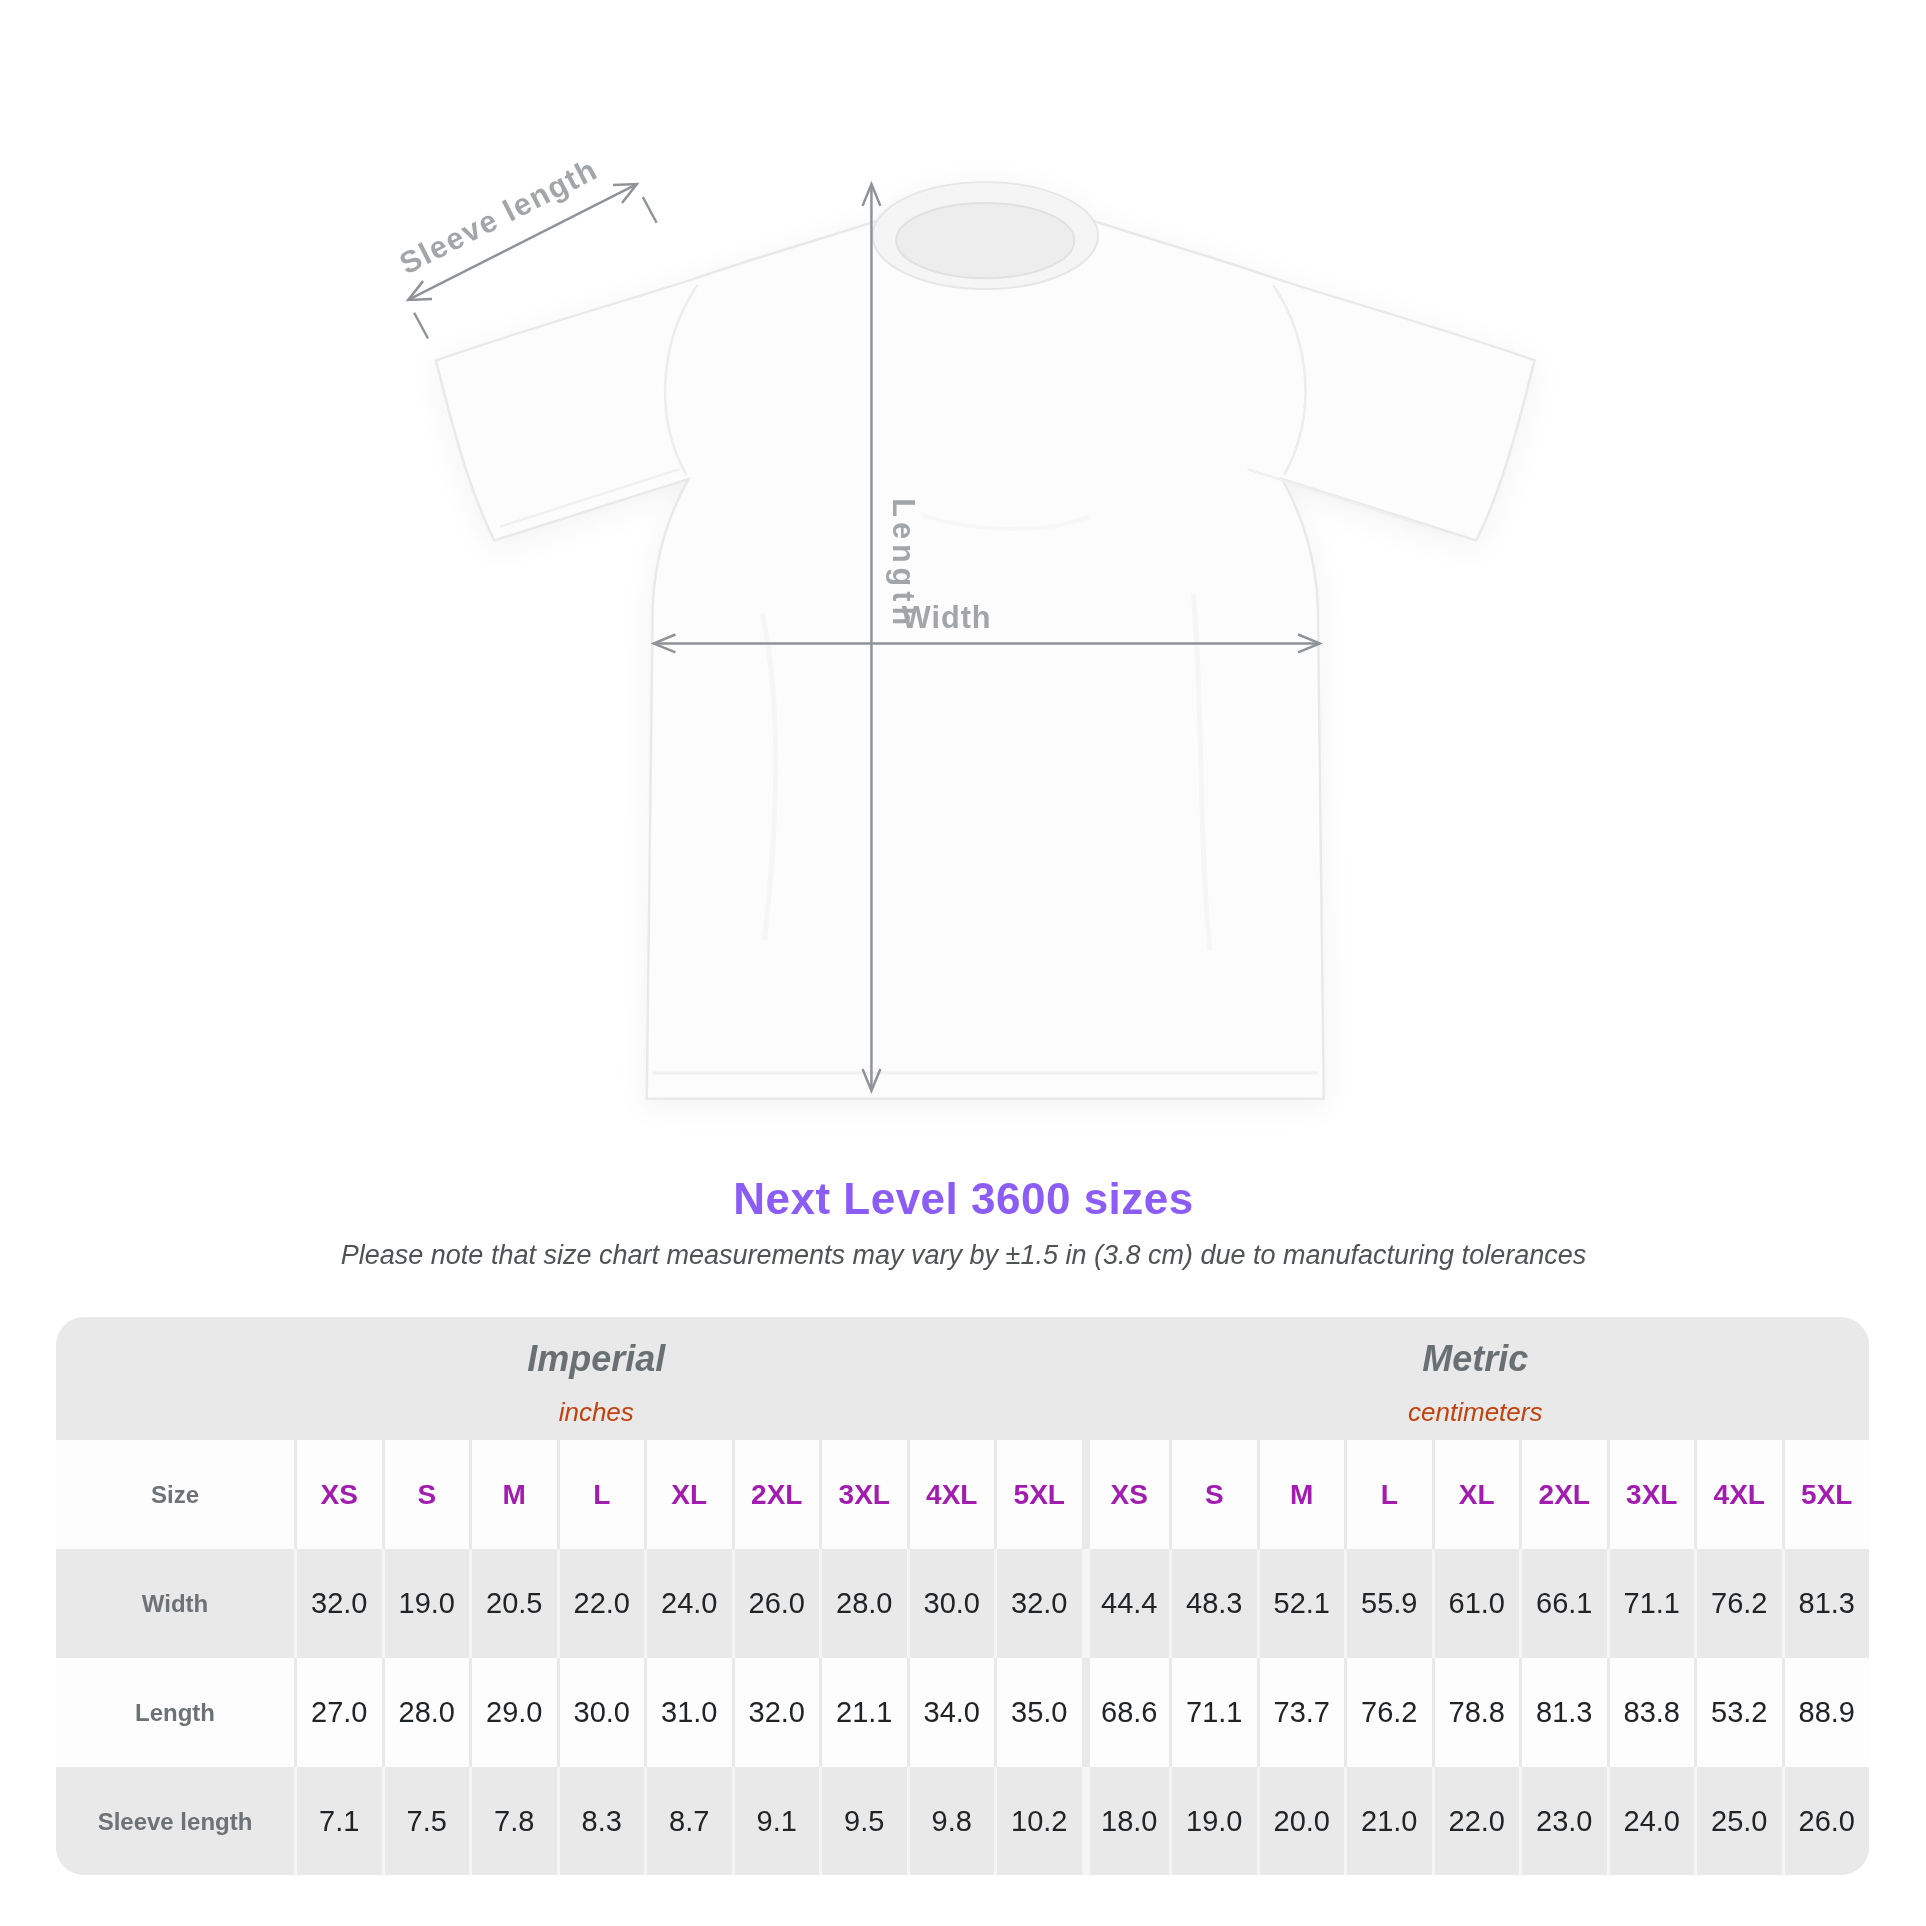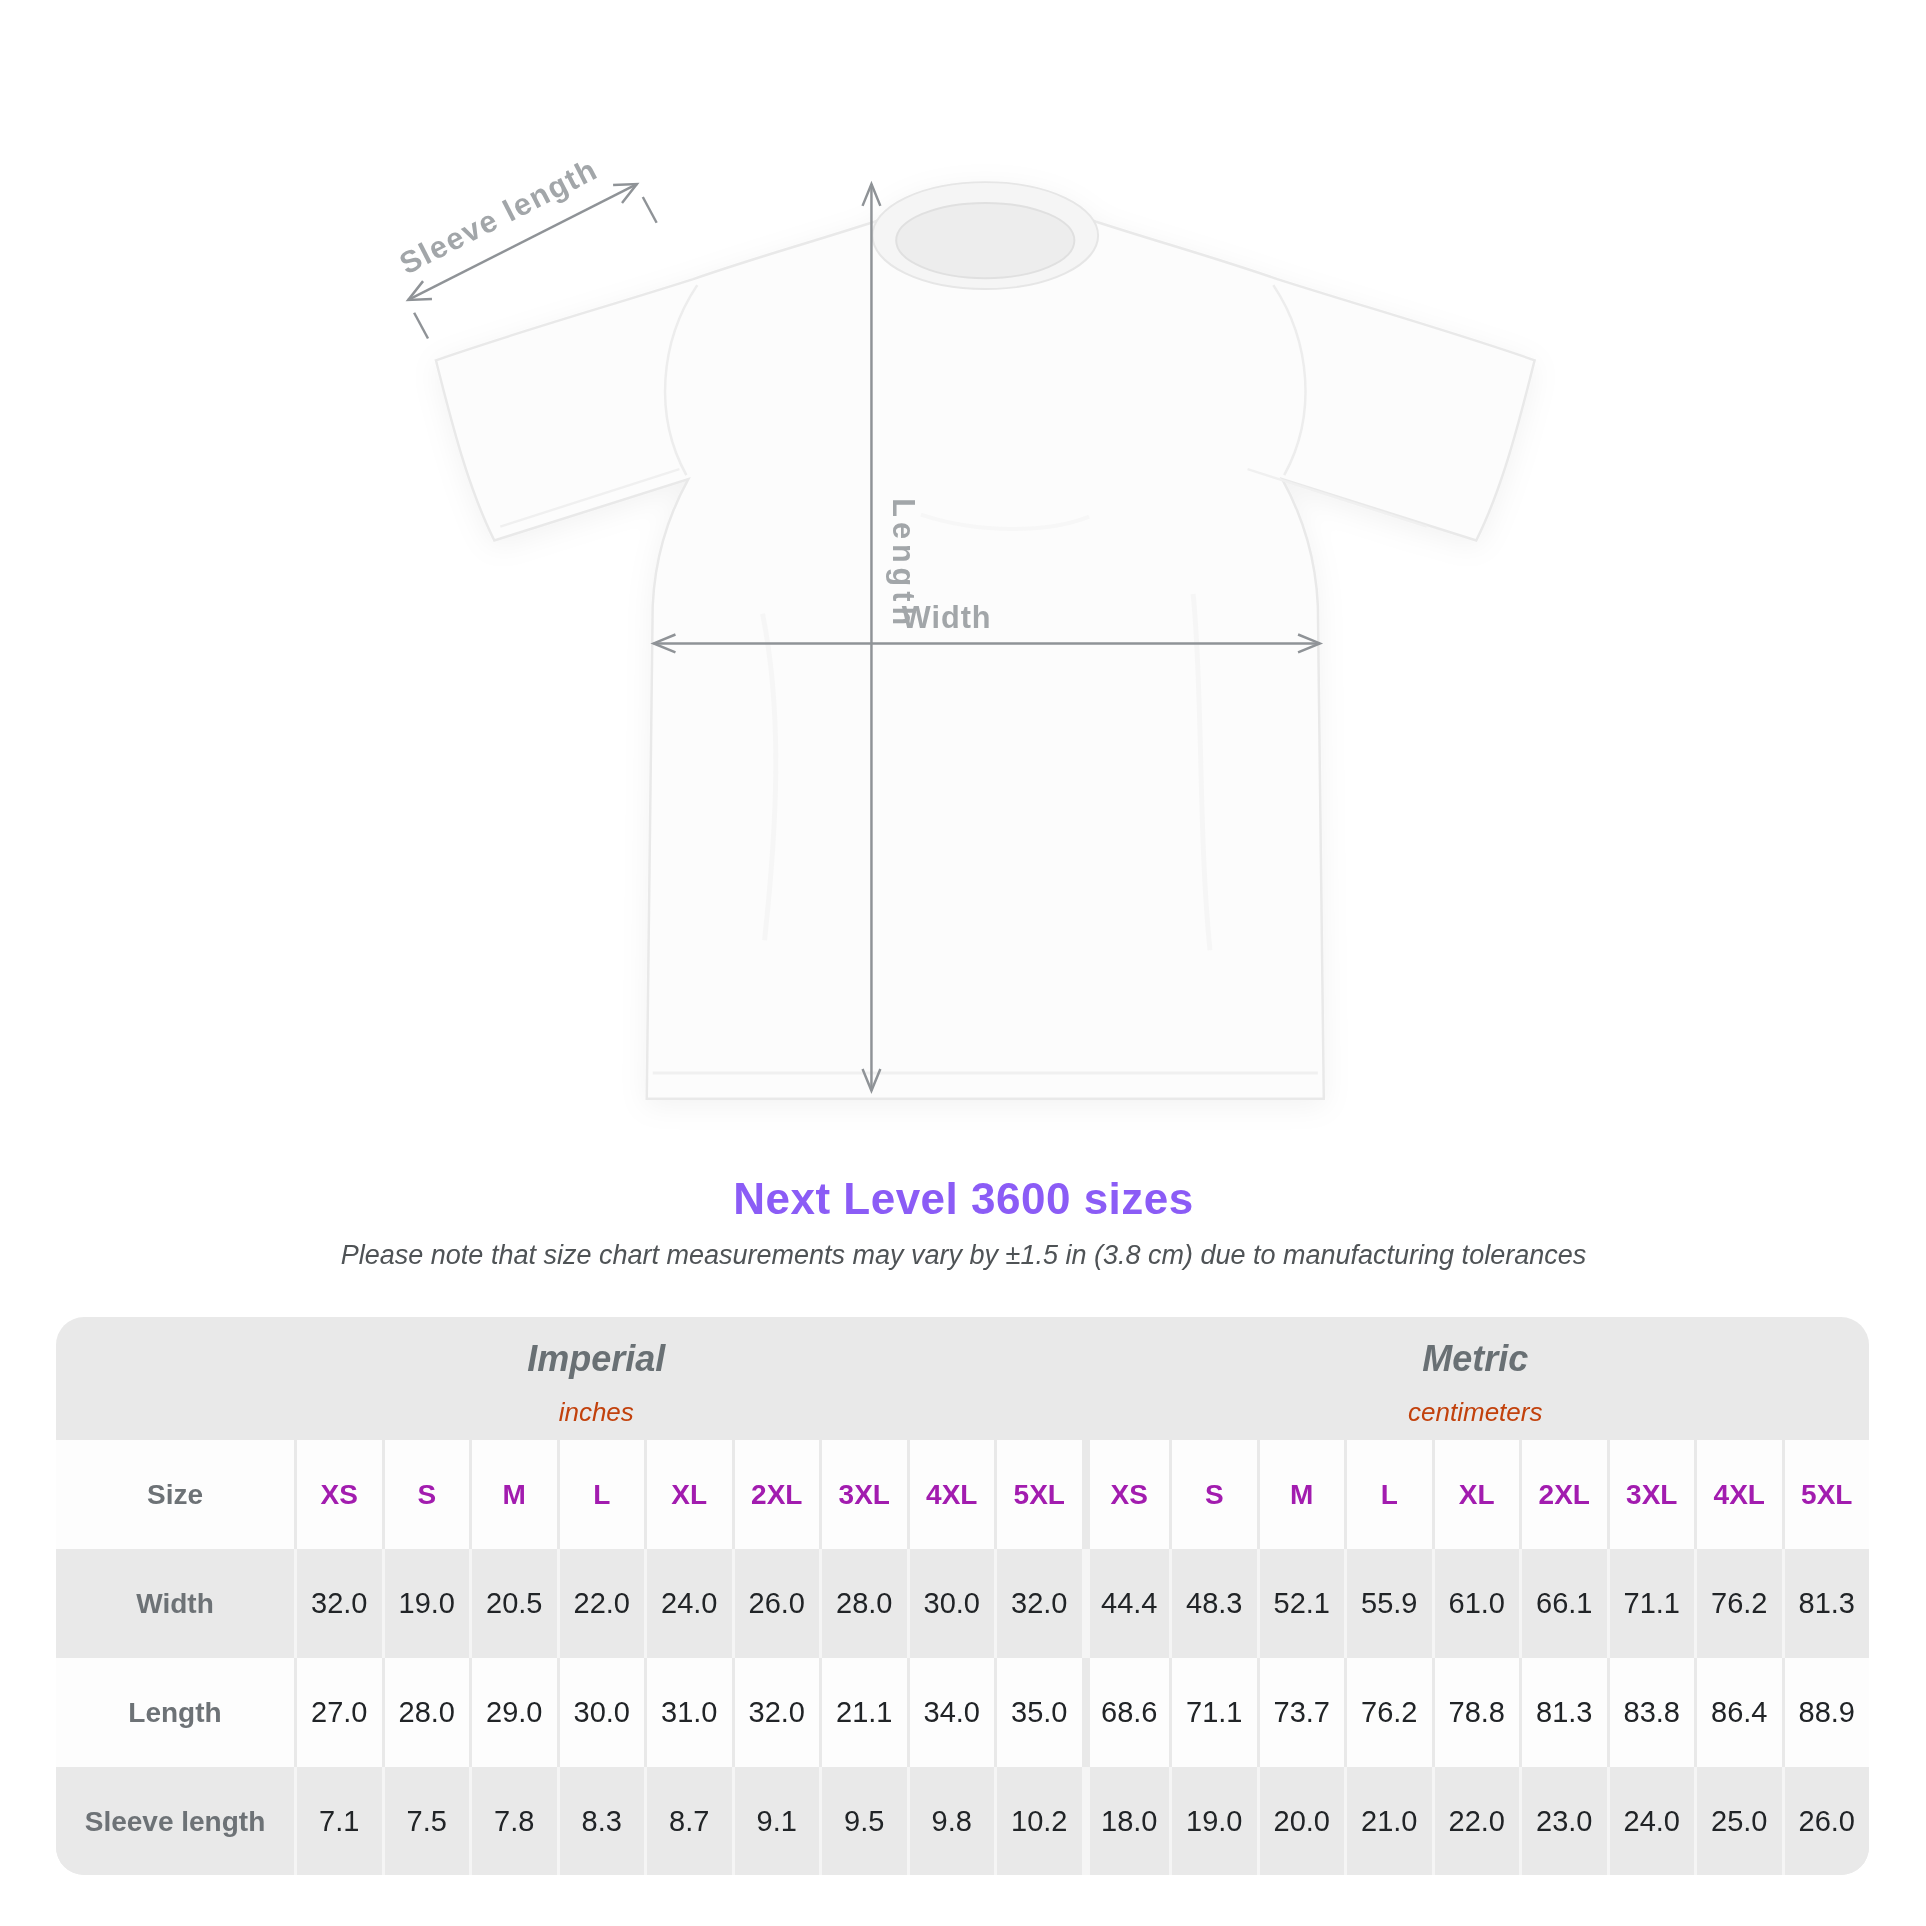--- a/index.html
+++ b/index.html
@@ -22,21 +22,21 @@
   .unit-block{display:flex;flex-direction:column;align-items:center;justify-content:center;gap:17px;padding-top:8px;}
   .unit-block.imperial{grid-column:1/11;padding-left:55px;}
   .unit-block.metric{grid-column:11/20;}
   .unit-name{font-size:36px;font-style:italic;font-weight:bold;color:#697074;}
   .unit-sub{font-size:26px;font-style:italic;color:#c2410c;}
 
   .trow{display:grid;grid-template-columns:238px repeat(18,1fr);height:109px;}
   .trow.white{background:#fdfdfd;}
   .trow.gray{background:#e9e9e9;}
   .cell{display:flex;align-items:center;justify-content:center;white-space:nowrap;}
-  .cell.label{font-weight:bold;color:#6d7276;font-size:28px;}
+  .cell.label{font-weight:bold;color:#6d7276;font-size:24px;}
   .cell.data{font-size:29px;color:#212427;border-left:3px solid #e9e9e9;}
   .trow.gray .cell.data{border-left-color:#f5f5f5;}
   .cell.data.msep{border-left-width:8px;}
   .cell.data.hd{font-weight:bold;color:#a21caf;font-size:28px;}
 </style>
 </head>
 <body>
 
 <svg class="diagram-svg" width="1927" height="1168" viewBox="0 0 1946 1180">
 
@@ -167,21 +167,21 @@
         <div class="cell data">21.1</div>
         <div class="cell data">34.0</div>
         <div class="cell data">35.0</div>
         <div class="cell data msep">68.6</div>
         <div class="cell data">71.1</div>
         <div class="cell data">73.7</div>
         <div class="cell data">76.2</div>
         <div class="cell data">78.8</div>
         <div class="cell data">81.3</div>
         <div class="cell data">83.8</div>
-        <div class="cell data">86.4</div>
+        <div class="cell data">53.2</div>
         <div class="cell data">88.9</div>
       </div>
       <div class="trow gray">
         <div class="cell label">Sleeve length</div>
         <div class="cell data">7.1</div>
         <div class="cell data">7.5</div>
         <div class="cell data">7.8</div>
         <div class="cell data">8.3</div>
         <div class="cell data">8.7</div>
         <div class="cell data">9.1</div>

